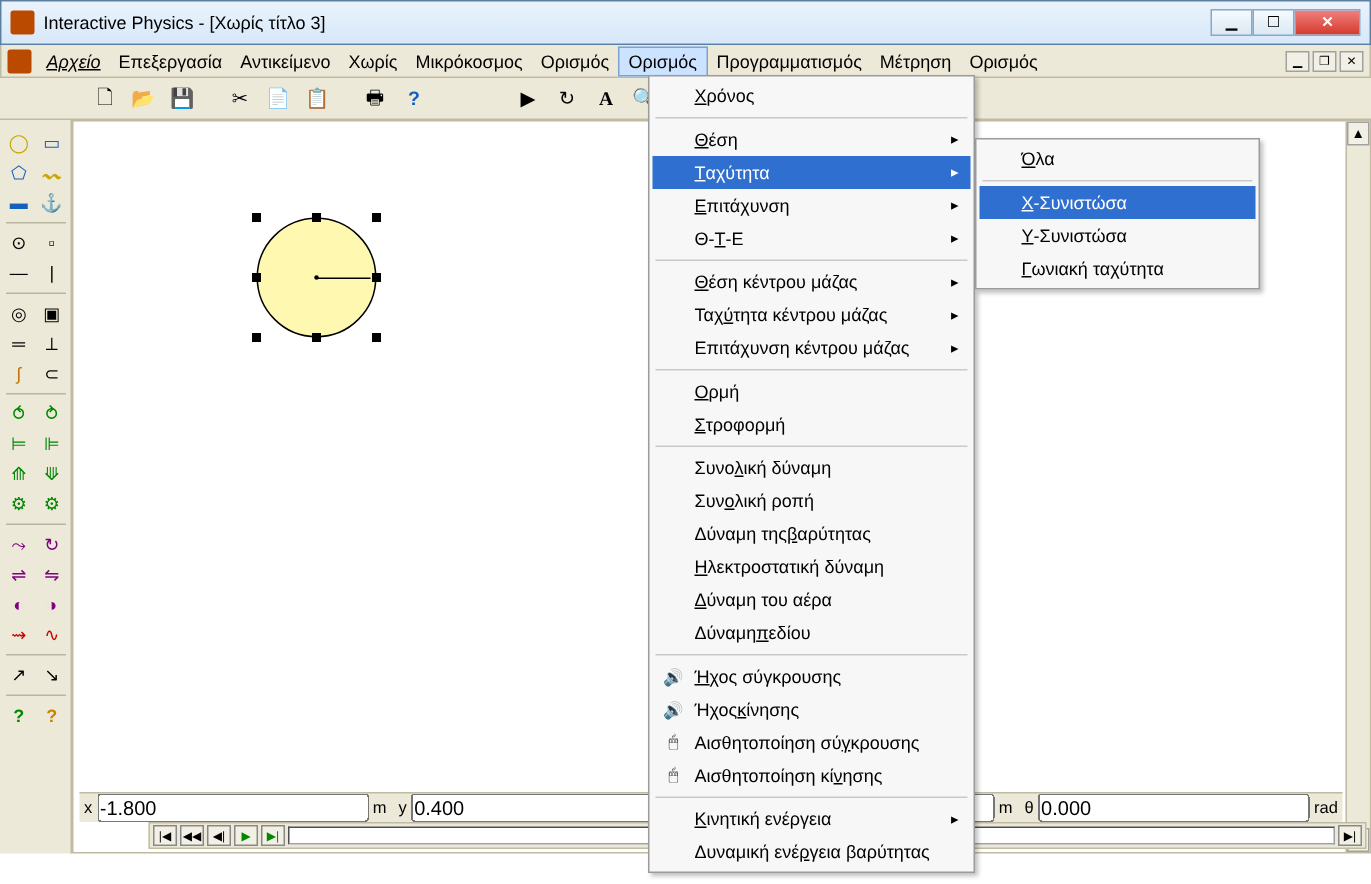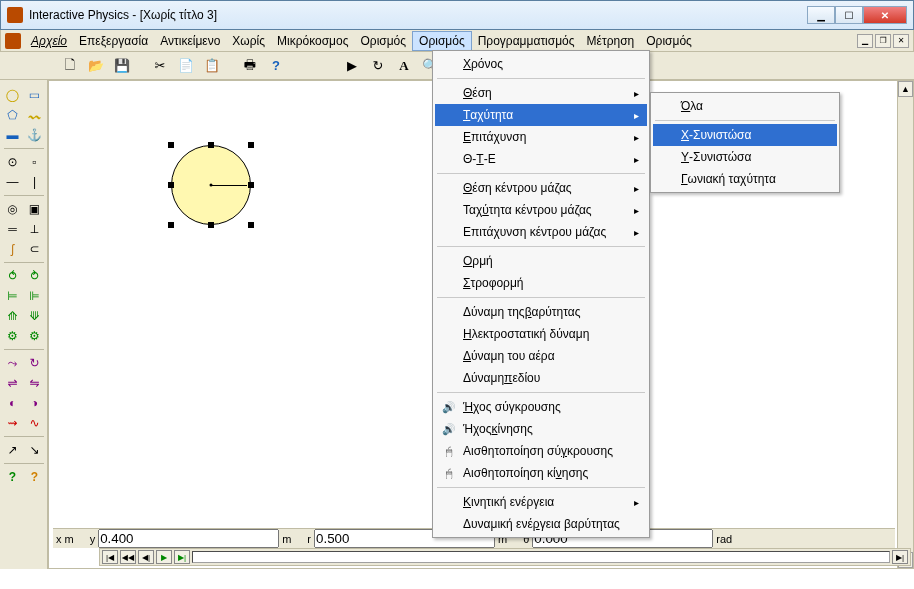--- a/index.html
+++ b/index.html
@@ -216,20 +216,21 @@
       <div class="handle h-br"></div>
     </div>
 
     <div class="vscroll">
       <div class="up">▲</div>
       <div class="down">▼</div>
     </div>
 
     <div style="position:absolute; left:4px; right:18px; bottom:20px; height:20px; background:#ece9d8; display:flex; align-items:center; font-size:11px; gap:3px; padding:0 3px; border-top:1px solid #c0bca4;">
       <span>x</span>
+      <input value="-1.800" style="">
       <span>m</span>
       <span style="width:10px;"></span>
       <span>y</span>
       <input value="0.400" style="">
       <span>m</span>
       <span style="width:10px;"></span>
       <span>r</span>
       <input value="0.500" style="">
       <span>m</span>
       <span style="width:10px;"></span>
@@ -258,20 +259,22 @@
     <div class="dd-item arrow"><u>Ε</u>πιτάχυνση</div>
     <div class="dd-item arrow">Θ-<u>Τ</u>-Ε</div>
     <div class="dd-sep"></div>
     <div class="dd-item arrow"><u>Θ</u>έση κέντρου μάζας</div>
     <div class="dd-item arrow">Ταχ<u>ύ</u>τητα κέντρου μάζας</div>
     <div class="dd-item arrow">Επιτά<u>χ</u>υνση κέντρου μάζας</div>
     <div class="dd-sep"></div>
     <div class="dd-item"><u>Ο</u>ρμή</div>
     <div class="dd-item"><u>Σ</u>τροφορμή</div>
     <div class="dd-sep"></div>
+    <div class="dd-item">Συνο<u>λ</u>ική δύναμη</div>
+    <div class="dd-item">Συν<u>ο</u>λική ροπή</div>
     <div class="dd-item">Δύναμη της <u>β</u>αρύτητας</div>
     <div class="dd-item"><u>Η</u>λεκτροστατική δύναμη</div>
     <div class="dd-item"><u>Δ</u>ύναμη του αέρα</div>
     <div class="dd-item">Δύναμη <u>π</u>εδίου</div>
     <div class="dd-sep"></div>
     <div class="dd-item"><span class="dd-ico">🔊</span><u>Ή</u>χος σύγκρουσης</div>
     <div class="dd-item"><span class="dd-ico">🔊</span>Ήχος <u>κ</u>ίνησης</div>
     <div class="dd-item"><span class="dd-ico">🖱</span>Αισθητοποίηση σύ<u>γ</u>κρουσης</div>
     <div class="dd-item"><span class="dd-ico">🖱</span>Αισθητοποίηση κί<u>ν</u>ησης</div>
     <div class="dd-sep"></div>

